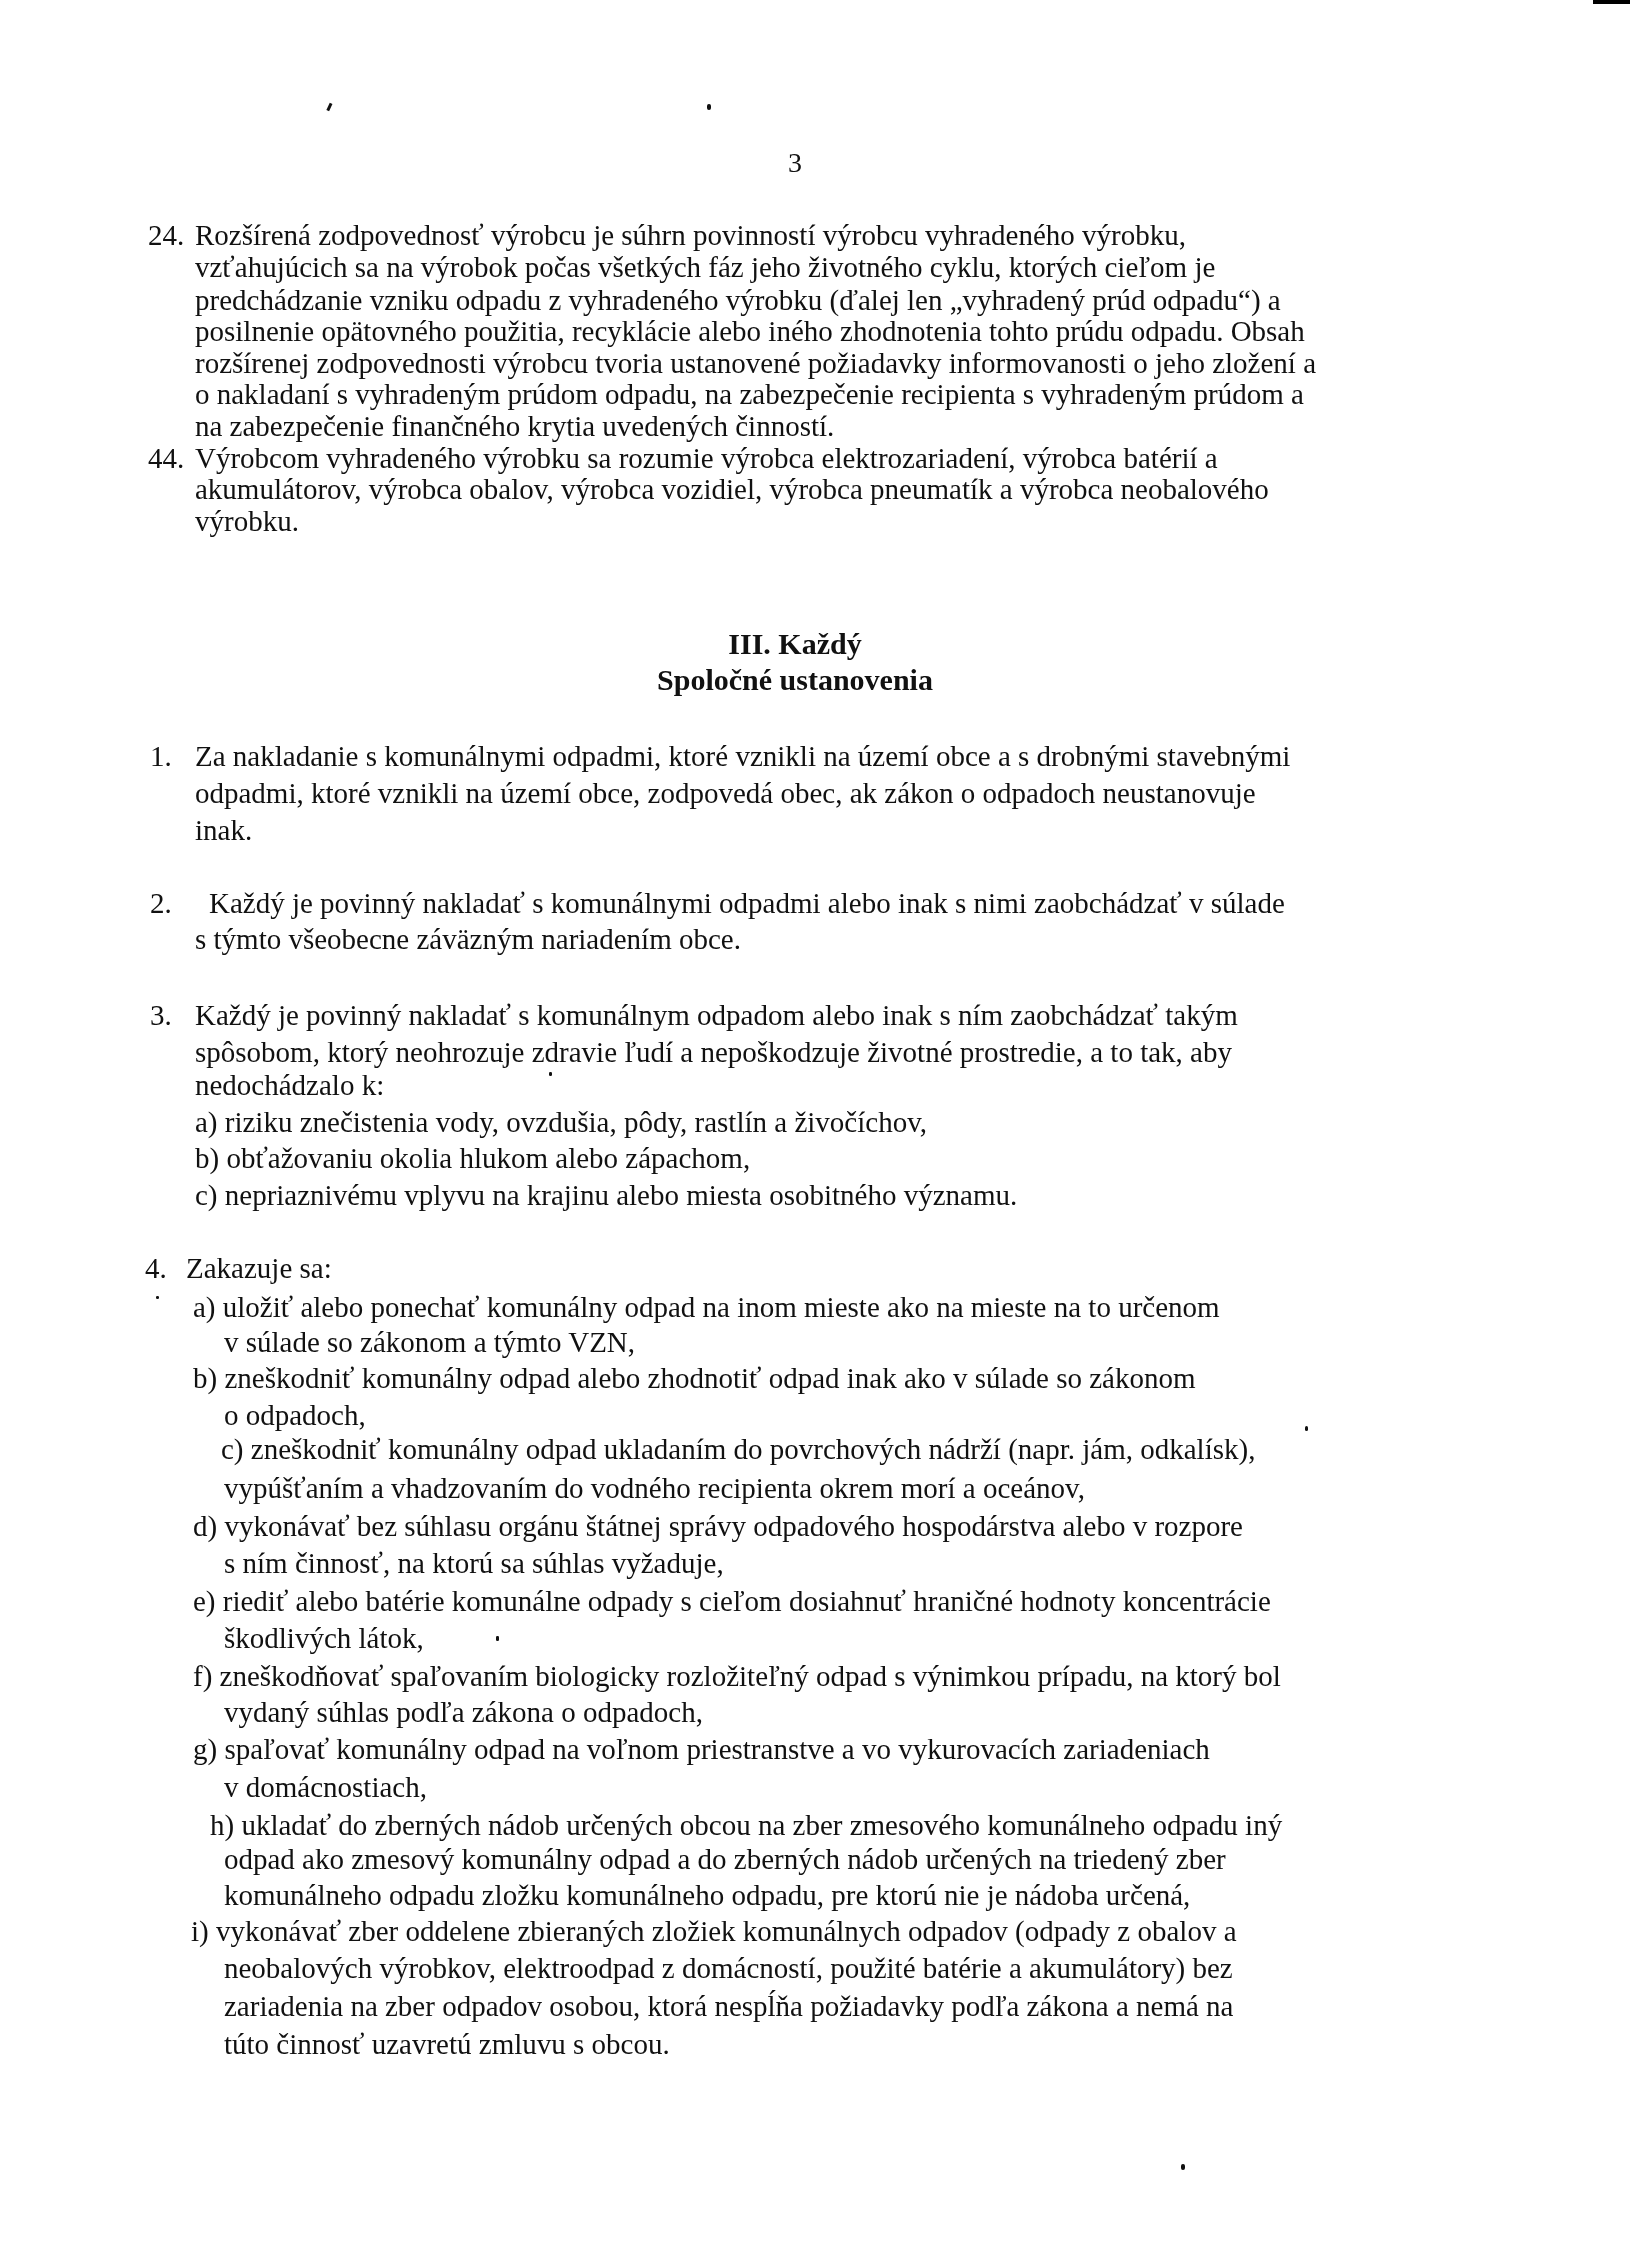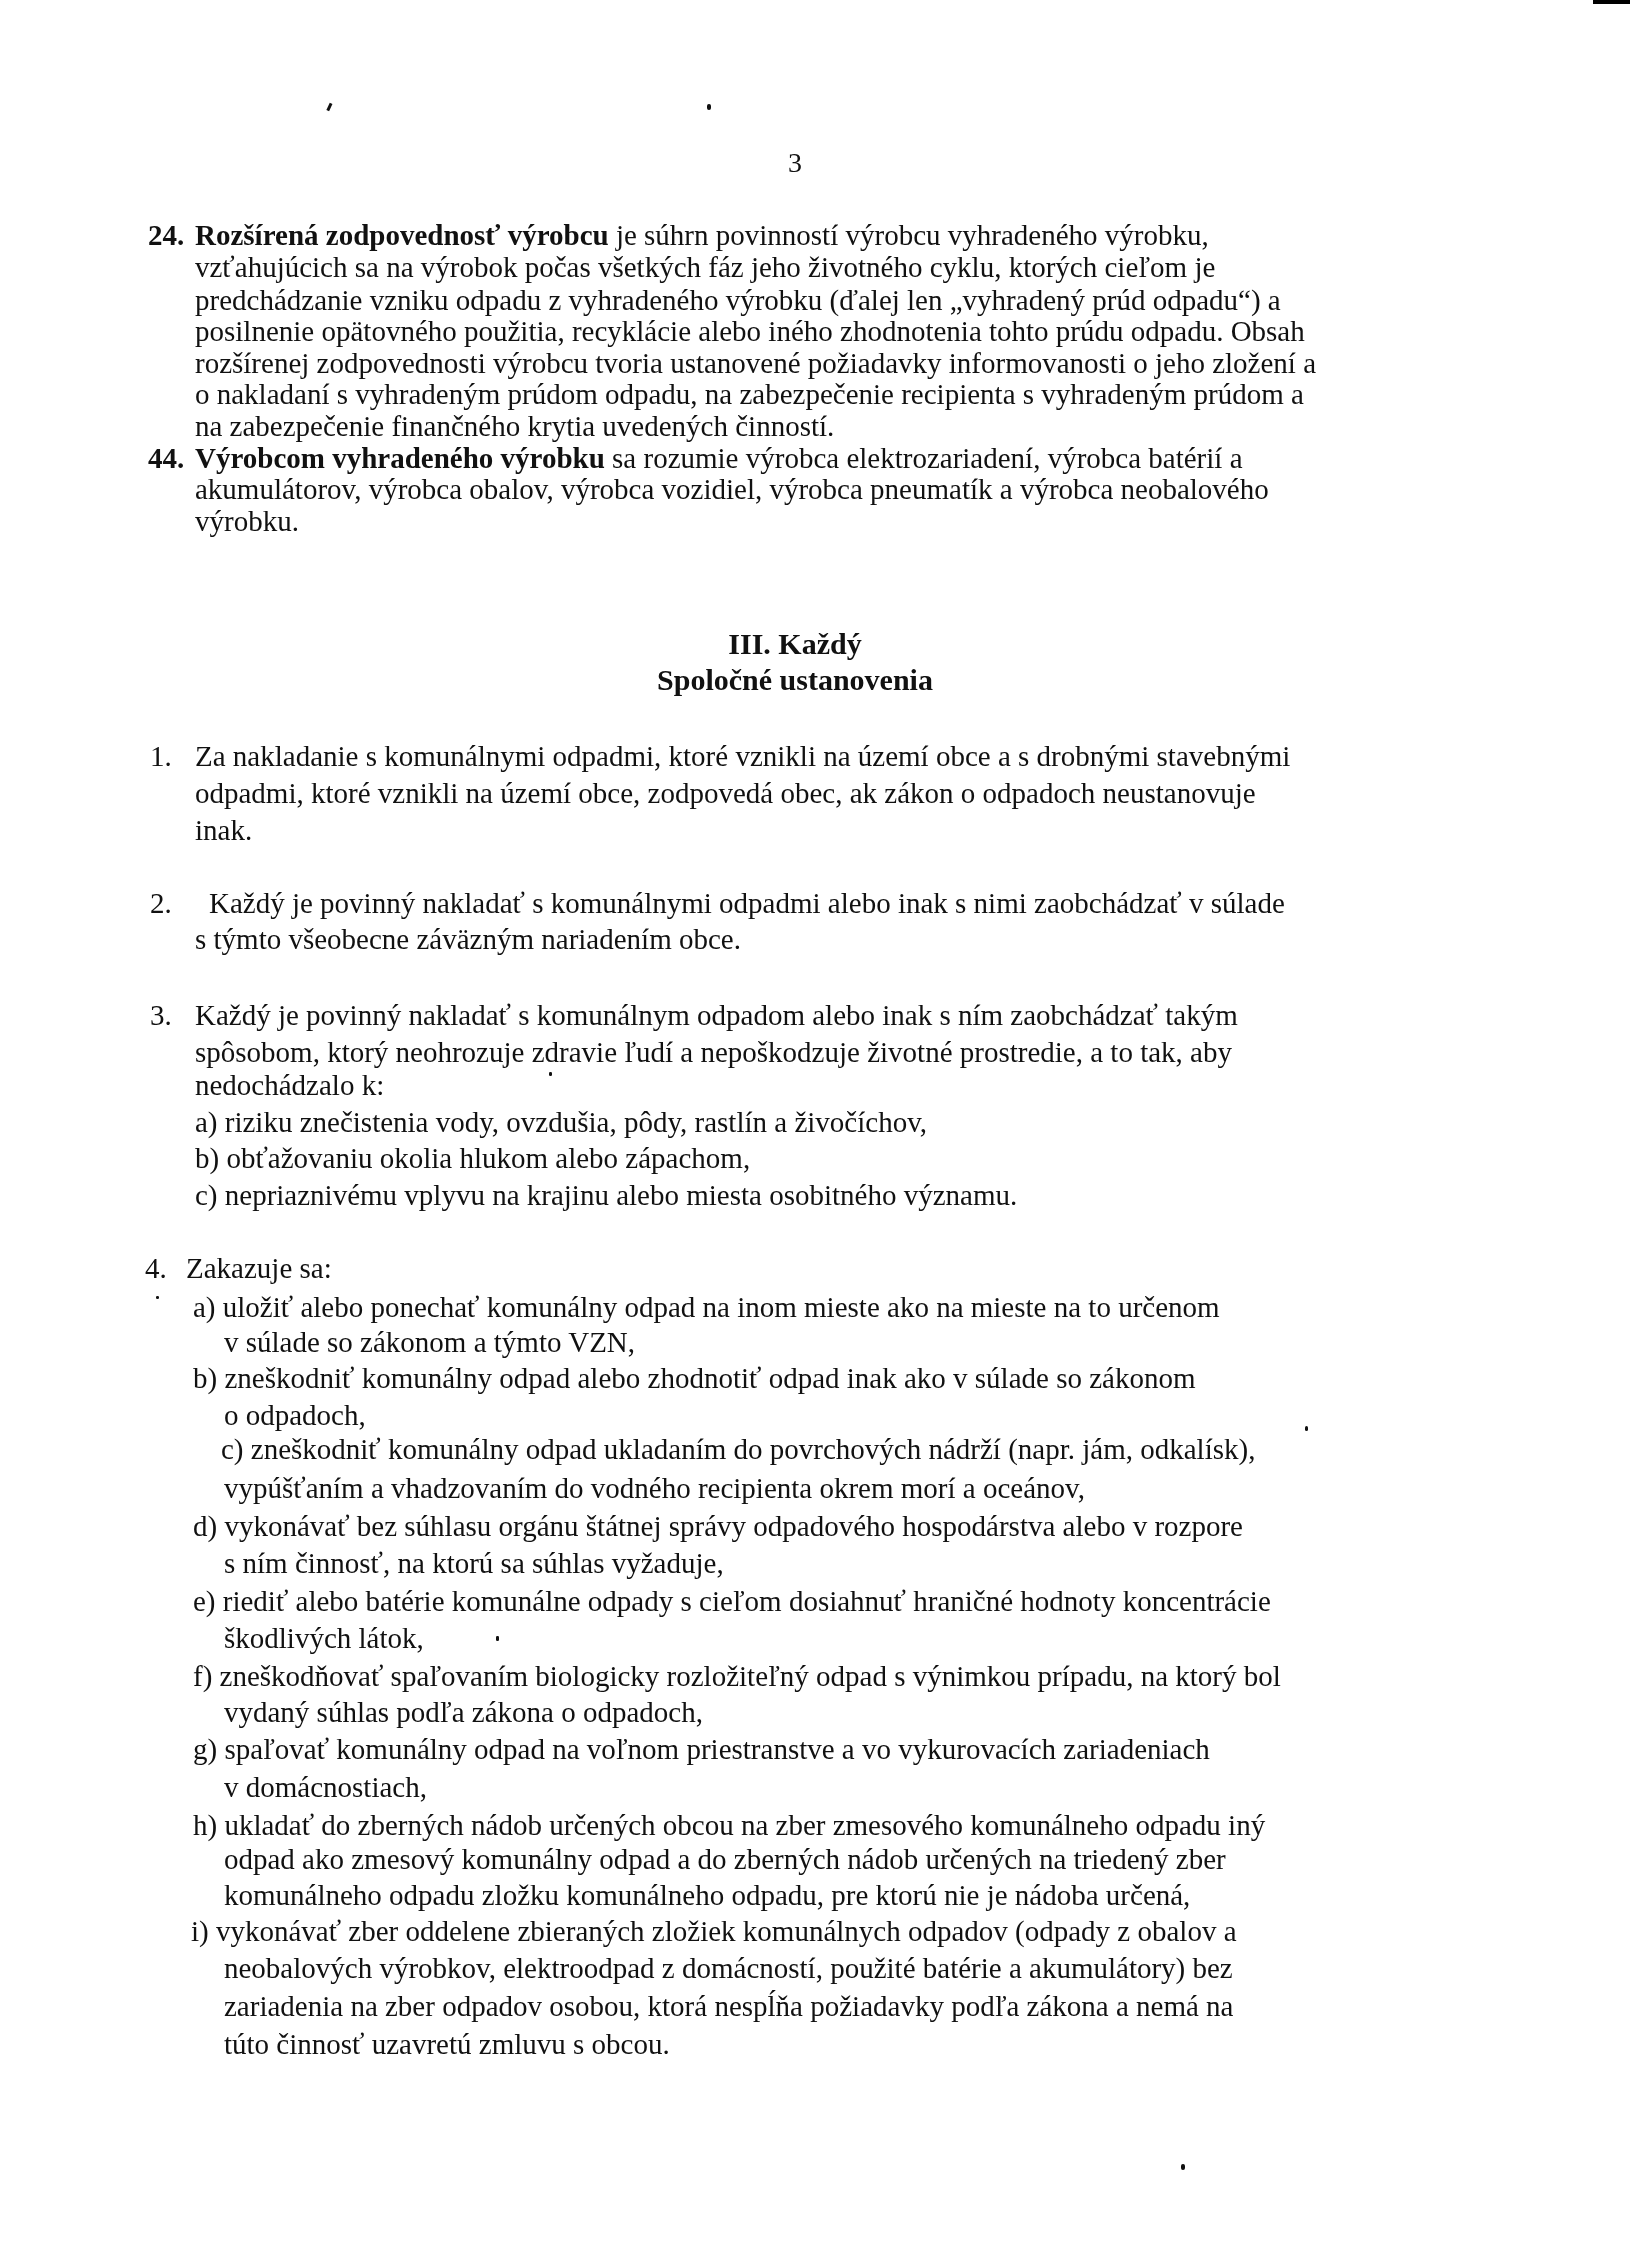--- a/index.html
+++ b/index.html
@@ -1,19 +1,19 @@
 <!DOCTYPE html>
 <html style="font-size:10.3px"><head>
 <meta charset="utf-8">
 <style>
   html, body { margin: 0; padding: 0; background: #ffffff; }
   body { width: 1644px; height: 2261px; position: relative; overflow: hidden;
          font-family: "Liberation Serif", "DejaVu Serif", serif; color: #111111; }
   .ln { position: absolute; font-size: 29px; line-height: 32px; white-space: nowrap; text-align: center; }
-  .b { font-weight: bold; }
+  .b { font-weight: normal; }
   .num { position: absolute; font-size: 29px; line-height: 32px; white-space: nowrap; }
   .center { position: absolute; left: 0; width: 1590px; text-align: center; font-size: 30px; line-height: 34px; font-weight: bold; }
   .mark { position: absolute; background: #111; }
   .topbar { position: absolute; left: 1593px; top: 0; width: 37px; height: 3.9px; background: #000; }
 </style>
 </head>
 <body>
 
 <div class="topbar"></div>
 <div class="mark" style="left:328px;top:103px;width:2.6px;height:7.7px;transform:rotate(25deg);"></div>
@@ -84,21 +84,21 @@
 
   <div class="ln" style="left:193px;top:1585px;">e) riediť alebo batérie komunálne odpady s cieľom dosiahnuť hraničné hodnoty koncentrácie</div>
   <div class="ln" style="left:224px;top:1622px;">škodlivých látok,</div>
 
   <div class="ln" style="left:193px;top:1660px;">f) zneškodňovať spaľovaním biologicky rozložiteľný odpad s výnimkou prípadu, na ktorý bol</div>
   <div class="ln" style="left:224px;top:1696px;">vydaný súhlas podľa zákona o odpadoch,</div>
 
   <div class="ln" style="left:193px;top:1733px;">g) spaľovať komunálny odpad na voľnom priestranstve a vo vykurovacích zariadeniach</div>
   <div class="ln" style="left:224px;top:1771px;">v domácnostiach,</div>
 
-  <div class="ln" style="left:193px;top:1809px;">h) ukladať do zberných nádob určených obcou na zber zmesového komunálneho odpadu iný</div>
+  <div class="ln" style="left:210px;top:1809px;">h) ukladať do zberných nádob určených obcou na zber zmesového komunálneho odpadu iný</div>
   <div class="ln" style="left:224px;top:1843px;">odpad ako zmesový komunálny odpad a do zberných nádob určených na triedený zber</div>
   <div class="ln" style="left:224px;top:1879px;">komunálneho odpadu zložku komunálneho odpadu, pre ktorú nie je nádoba určená,</div>
 
   <div class="ln" style="left:191px;top:1915px;">i) vykonávať zber oddelene zbieraných zložiek komunálnych odpadov (odpady z obalov a</div>
   <div class="ln" style="left:224px;top:1952px;">neobalových výrobkov, elektroodpad z domácností, použité batérie a akumulátory) bez</div>
   <div class="ln" style="left:224px;top:1990px;">zariadenia na zber odpadov osobou, ktorá nespĺňa požiadavky podľa zákona a nemá na</div>
   <div class="ln" style="left:224px;top:2028px;">túto činnosť uzavretú zmluvu s obcou.</div>
 </div>
 
 <div class="mark" style="left:156px;top:1296px;width:2.6px;height:3.2px;border-radius:1.3px;"></div>

